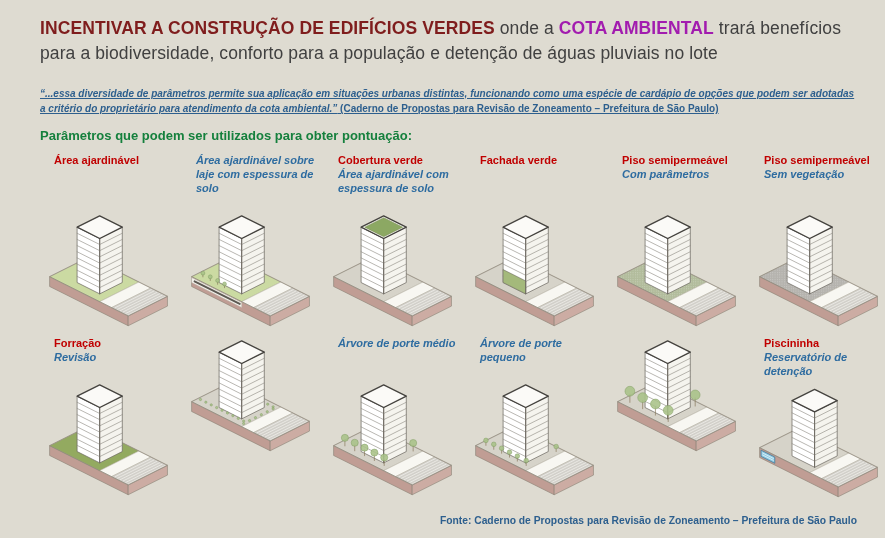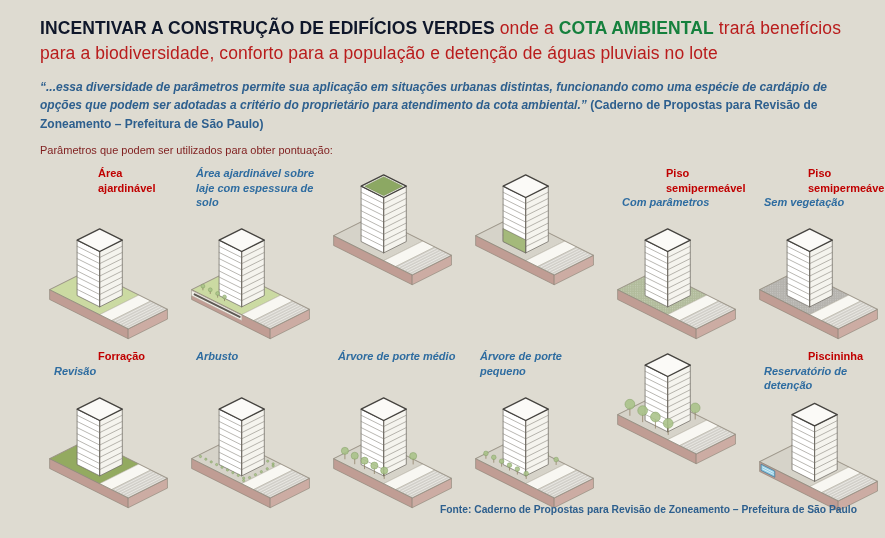--- a/index.html
+++ b/index.html
@@ -4,36 +4,36 @@
 <style>
   html,body{margin:0;padding:0;}
   body{
     width:885px;height:538px;overflow:hidden;
     background:#dedbd1;
     font-family:"Liberation Sans", sans-serif;
     position:relative;
   }
   .slide{position:absolute;inset:0;padding:16px 25px 0 40px;box-sizing:border-box;}
   .title{width:818px;font-size:17.5px;line-height:1.42;letter-spacing:.1px;}
-  .t-green{color:#0f172a;font-weight:bold;}
-  .t-blue{color:#b91c1c;}
-  .t-blue-b{color:#15803d;font-weight:bold;}
-  .quote{width:818px;margin-top:12px;font-size:12px;line-height:1.55;color:#2d5f8e;}
+  .t-green{color:#7f1d1d;font-weight:bold;}
+  .t-blue{color:#404040;}
+  .t-blue-b{color:#a21caf;font-weight:bold;}
+  .quote{width:818px;margin-top:20px;font-size:10px;line-height:1.55;color:#2d5f8e;text-decoration:underline;}
   .q-italic{font-style:italic;font-weight:bold;}
   .q-cite{font-weight:bold;}
-  .section-heading{margin-top:11px;font-size:11px;font-weight:normal;color:#7f1d1d;}
+  .section-heading{margin-top:11px;font-size:13px;font-weight:bold;color:#15803d;}
   .param-grid{width:820px;display:grid;grid-template-columns:repeat(6,1fr);margin-top:10px;}
   .cell{padding:0 2px 0 14px;box-sizing:border-box;}
   .labels{line-height:1.28;font-size:11px;}
   .row-1 .labels{min-height:54px;}
   .row-2 .labels{min-height:40px;margin-top:4px;}
-  .cell-title{color:#c00000;font-weight:bold;margin-left:44px;}
+  .cell-title{color:#c00000;font-weight:bold;}
   .cell-sub{color:#2e6ca0;font-style:italic;font-weight:bold;}
   .building{display:block;width:134px;height:125px;margin-left:-8px;}
-  .footer{position:absolute;right:28px;bottom:23px;font-size:10.3px;font-weight:bold;color:#2d5f8e;}
+  .footer{position:absolute;right:28px;bottom:12px;font-size:10.3px;font-weight:bold;color:#2d5f8e;}
 </style>
 </head>
 <body>
 
 <div class="slide">
   <div class="title">
     <span class="t-green">INCENTIVAR A CONSTRUÇÃO DE EDIFÍCIOS VERDES</span><span class="t-blue"> onde a </span><span class="t-blue-b">COTA AMBIENTAL</span><span class="t-blue"> trará benefícios para a biodiversidade, conforto para a população e detenção de águas pluviais no lote</span>
   </div>
 
   <div class="quote">
@@ -129,20 +129,24 @@
           <circle cx="16.65" cy="74.075" r="2.2" fill="#a9c187" fill-opacity="0.88" stroke="#7d9a5e" stroke-width="0.5"></circle>
           <path d="M24.9,82.4L24.9,79.52000000000001" fill="none" stroke="#8a7a5f" stroke-width="0.8" stroke-linecap="round"></path>
           <circle cx="24.9" cy="78.2" r="2.2" fill="#a9c187" fill-opacity="0.88" stroke="#7d9a5e" stroke-width="0.5"></circle>
           <path d="M33.15,86.525L33.15,83.64500000000001" fill="none" stroke="#8a7a5f" stroke-width="0.8" stroke-linecap="round"></path>
           <circle cx="33.15" cy="82.325" r="2.2" fill="#a9c187" fill-opacity="0.88" stroke="#7d9a5e" stroke-width="0.5"></circle>
           <path d="M40.849999999999994,90.375L40.849999999999994,87.495" fill="none" stroke="#8a7a5f" stroke-width="0.8" stroke-linecap="round"></path>
           <circle cx="40.849999999999994" cy="86.175" r="2.2" fill="#a9c187" fill-opacity="0.88" stroke="#7d9a5e" stroke-width="0.5"></circle>
         </svg>
       </div>
       <div class="cell row-1">
+        <div class="labels">
+          <div class="cell-title">Cobertura verde</div>
+          <div class="cell-sub">Área ajardinável com espessura de solo</div>
+        </div>
         <svg viewBox="0 0 150 140" class="building">
           <path d="M4.0,78.0L92.0,122.0L92.0,133.0L4.0,89.0Z" fill="#c09d94" stroke="#8b8377" stroke-width="0.7" stroke-linejoin="round"></path>
           <path d="M136.0,100.0L92.0,122.0L92.0,133.0L136.0,111.0Z" fill="#ccaca3" stroke="#8b8377" stroke-width="0.7" stroke-linejoin="round"></path>
           <path d="M48.0,56.0L104.1,84.0L60.1,106.0L4.0,78.0Z" fill="#d6d3c9" stroke="#b3ada1" stroke-width="0.5" stroke-linejoin="round"></path>
           <path d="M104.1,84.0L117.3,90.7L73.3,112.7L60.1,106.0Z" fill="#f8f7f2" stroke="#b3ada1" stroke-width="0.5" stroke-linejoin="round"></path>
           <path d="M117.3,90.7L136.0,100.0L92.0,122.0L73.3,112.7Z" fill="#d2d0ca" stroke="#b3ada1" stroke-width="0.5" stroke-linejoin="round"></path>
           <path d="M117.8,92.6L77.2,112.9" fill="none" stroke="#f2f1ec" stroke-width="0.8" stroke-linecap="round"></path>
           <path d="M120.9,94.1L80.2,114.5" fill="none" stroke="#f2f1ec" stroke-width="0.8" stroke-linecap="round"></path>
           <path d="M124.0,95.7L83.3,116.0" fill="none" stroke="#f2f1ec" stroke-width="0.8" stroke-linecap="round"></path>
           <path d="M127.1,97.2L86.4,117.5" fill="none" stroke="#f2f1ec" stroke-width="0.8" stroke-linecap="round"></path>
@@ -166,20 +170,23 @@
           <path d="M34.8,36.3L60.1,48.9" fill="none" stroke="#8f8b84" stroke-width="0.7" stroke-linecap="round"></path>
           <path d="M85.4,36.3L60.1,48.9" fill="none" stroke="#8f8b84" stroke-width="0.7" stroke-linecap="round"></path>
           <path d="M34.8,29.4L60.1,42.0" fill="none" stroke="#8f8b84" stroke-width="0.7" stroke-linecap="round"></path>
           <path d="M85.4,29.4L60.1,42.0" fill="none" stroke="#8f8b84" stroke-width="0.7" stroke-linecap="round"></path>
           <path d="M60.1,97.3L60.1,35.3" fill="none" stroke="#6a665f" stroke-width="0.9" stroke-linecap="round"></path>
           <path d="M60.1,10.0L85.4,22.6L60.1,35.3L34.8,22.6Z" fill="#fbfaf7" stroke="#45433f" stroke-width="1.5" stroke-linejoin="round"></path>
           <path d="M60.1,11.9L81.4,22.6L60.1,33.3L38.8,22.6Z" fill="#8ca863" stroke="#6f8449" stroke-width="0.5" stroke-linejoin="round"></path>
         </svg>
       </div>
       <div class="cell row-1">
+        <div class="labels">
+          <div class="cell-title">Fachada verde</div>
+        </div>
         <svg viewBox="0 0 150 140" class="building">
           <path d="M4.0,78.0L92.0,122.0L92.0,133.0L4.0,89.0Z" fill="#c09d94" stroke="#8b8377" stroke-width="0.7" stroke-linejoin="round"></path>
           <path d="M136.0,100.0L92.0,122.0L92.0,133.0L136.0,111.0Z" fill="#ccaca3" stroke="#8b8377" stroke-width="0.7" stroke-linejoin="round"></path>
           <path d="M48.0,56.0L104.1,84.0L60.1,106.0L4.0,78.0Z" fill="#d6d3c9" stroke="#b3ada1" stroke-width="0.5" stroke-linejoin="round"></path>
           <path d="M104.1,84.0L117.3,90.7L73.3,112.7L60.1,106.0Z" fill="#f8f7f2" stroke="#b3ada1" stroke-width="0.5" stroke-linejoin="round"></path>
           <path d="M117.3,90.7L136.0,100.0L92.0,122.0L73.3,112.7Z" fill="#d2d0ca" stroke="#b3ada1" stroke-width="0.5" stroke-linejoin="round"></path>
           <path d="M117.8,92.6L77.2,112.9" fill="none" stroke="#f2f1ec" stroke-width="0.8" stroke-linecap="round"></path>
           <path d="M120.9,94.1L80.2,114.5" fill="none" stroke="#f2f1ec" stroke-width="0.8" stroke-linecap="round"></path>
           <path d="M124.0,95.7L83.3,116.0" fill="none" stroke="#f2f1ec" stroke-width="0.8" stroke-linecap="round"></path>
           <path d="M127.1,97.2L86.4,117.5" fill="none" stroke="#f2f1ec" stroke-width="0.8" stroke-linecap="round"></path>
@@ -331,23 +338,20 @@
           <path d="M85.4,43.2L60.1,55.8" fill="none" stroke="#8f8b84" stroke-width="0.7" stroke-linecap="round"></path>
           <path d="M34.8,36.3L60.1,48.9" fill="none" stroke="#8f8b84" stroke-width="0.7" stroke-linecap="round"></path>
           <path d="M85.4,36.3L60.1,48.9" fill="none" stroke="#8f8b84" stroke-width="0.7" stroke-linecap="round"></path>
           <path d="M34.8,29.4L60.1,42.0" fill="none" stroke="#8f8b84" stroke-width="0.7" stroke-linecap="round"></path>
           <path d="M85.4,29.4L60.1,42.0" fill="none" stroke="#8f8b84" stroke-width="0.7" stroke-linecap="round"></path>
           <path d="M60.1,97.3L60.1,35.3" fill="none" stroke="#6a665f" stroke-width="0.9" stroke-linecap="round"></path>
           <path d="M60.1,10.0L85.4,22.6L60.1,35.3L34.8,22.6Z" fill="#fbfaf7" stroke="#45433f" stroke-width="1.5" stroke-linejoin="round"></path>
         </svg>
       </div>
       <div class="cell row-2">
-        <div class="labels">
-          <div class="cell-sub">Arbusto</div>
-        </div>
         <svg viewBox="0 0 150 140" class="building">
           <path d="M4.0,78.0L92.0,122.0L92.0,133.0L4.0,89.0Z" fill="#c09d94" stroke="#8b8377" stroke-width="0.7" stroke-linejoin="round"></path>
           <path d="M136.0,100.0L92.0,122.0L92.0,133.0L136.0,111.0Z" fill="#ccaca3" stroke="#8b8377" stroke-width="0.7" stroke-linejoin="round"></path>
           <path d="M48.0,56.0L104.1,84.0L60.1,106.0L4.0,78.0Z" fill="#d6d3c9" stroke="#b3ada1" stroke-width="0.5" stroke-linejoin="round"></path>
           <path d="M104.1,84.0L117.3,90.7L73.3,112.7L60.1,106.0Z" fill="#f8f7f2" stroke="#b3ada1" stroke-width="0.5" stroke-linejoin="round"></path>
           <path d="M117.3,90.7L136.0,100.0L92.0,122.0L73.3,112.7Z" fill="#d2d0ca" stroke="#b3ada1" stroke-width="0.5" stroke-linejoin="round"></path>
           <path d="M117.8,92.6L77.2,112.9" fill="none" stroke="#f2f1ec" stroke-width="0.8" stroke-linecap="round"></path>
           <path d="M120.9,94.1L80.2,114.5" fill="none" stroke="#f2f1ec" stroke-width="0.8" stroke-linecap="round"></path>
           <path d="M124.0,95.7L83.3,116.0" fill="none" stroke="#f2f1ec" stroke-width="0.8" stroke-linecap="round"></path>
           <path d="M127.1,97.2L86.4,117.5" fill="none" stroke="#f2f1ec" stroke-width="0.8" stroke-linecap="round"></path>

